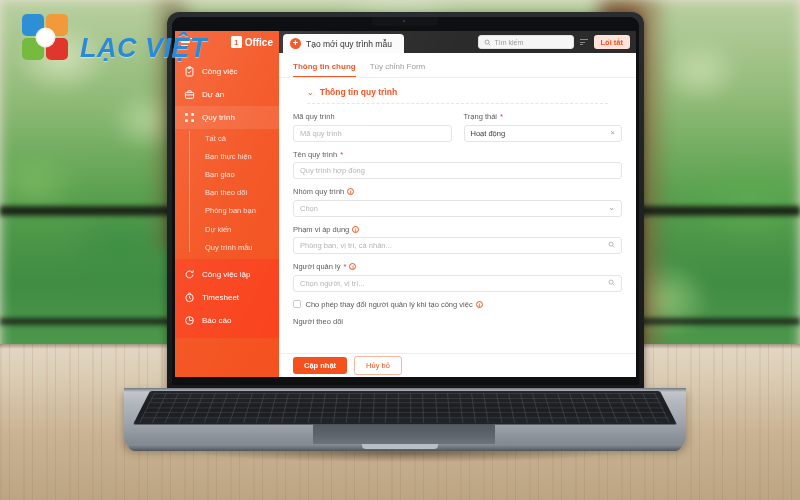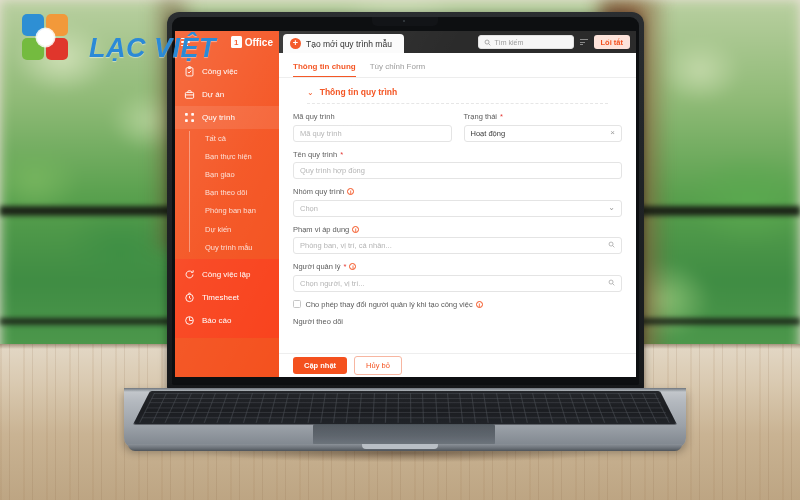--- a/index.html
+++ b/index.html
@@ -164,21 +164,20 @@
     position: absolute; left: 15px; top: 15px; width: 17px; height: 17px;
     border-radius: 50%; background: #fff;
     box-shadow: 0 0 0 1.5px rgba(255,255,255,.85);
   }
   .logo-text {
     position: absolute; left: 58px; top: 19px;
     font-size: 27px; font-weight: bold; font-style: italic;
     color: #2b8ad6; letter-spacing: .5px;
     text-shadow: 0 1px 1px rgba(255,255,255,.45);
     white-space: nowrap;
-    margin-left: 9px;
   }
 
   
   .app { position: absolute; inset: 0; display: flex; flex-direction: column; background: #fff; }
 
   .topbar {
     height: 22px; display: flex; align-items: stretch;
     background: #2b2b2b; flex: none;
   }
   .brand {

